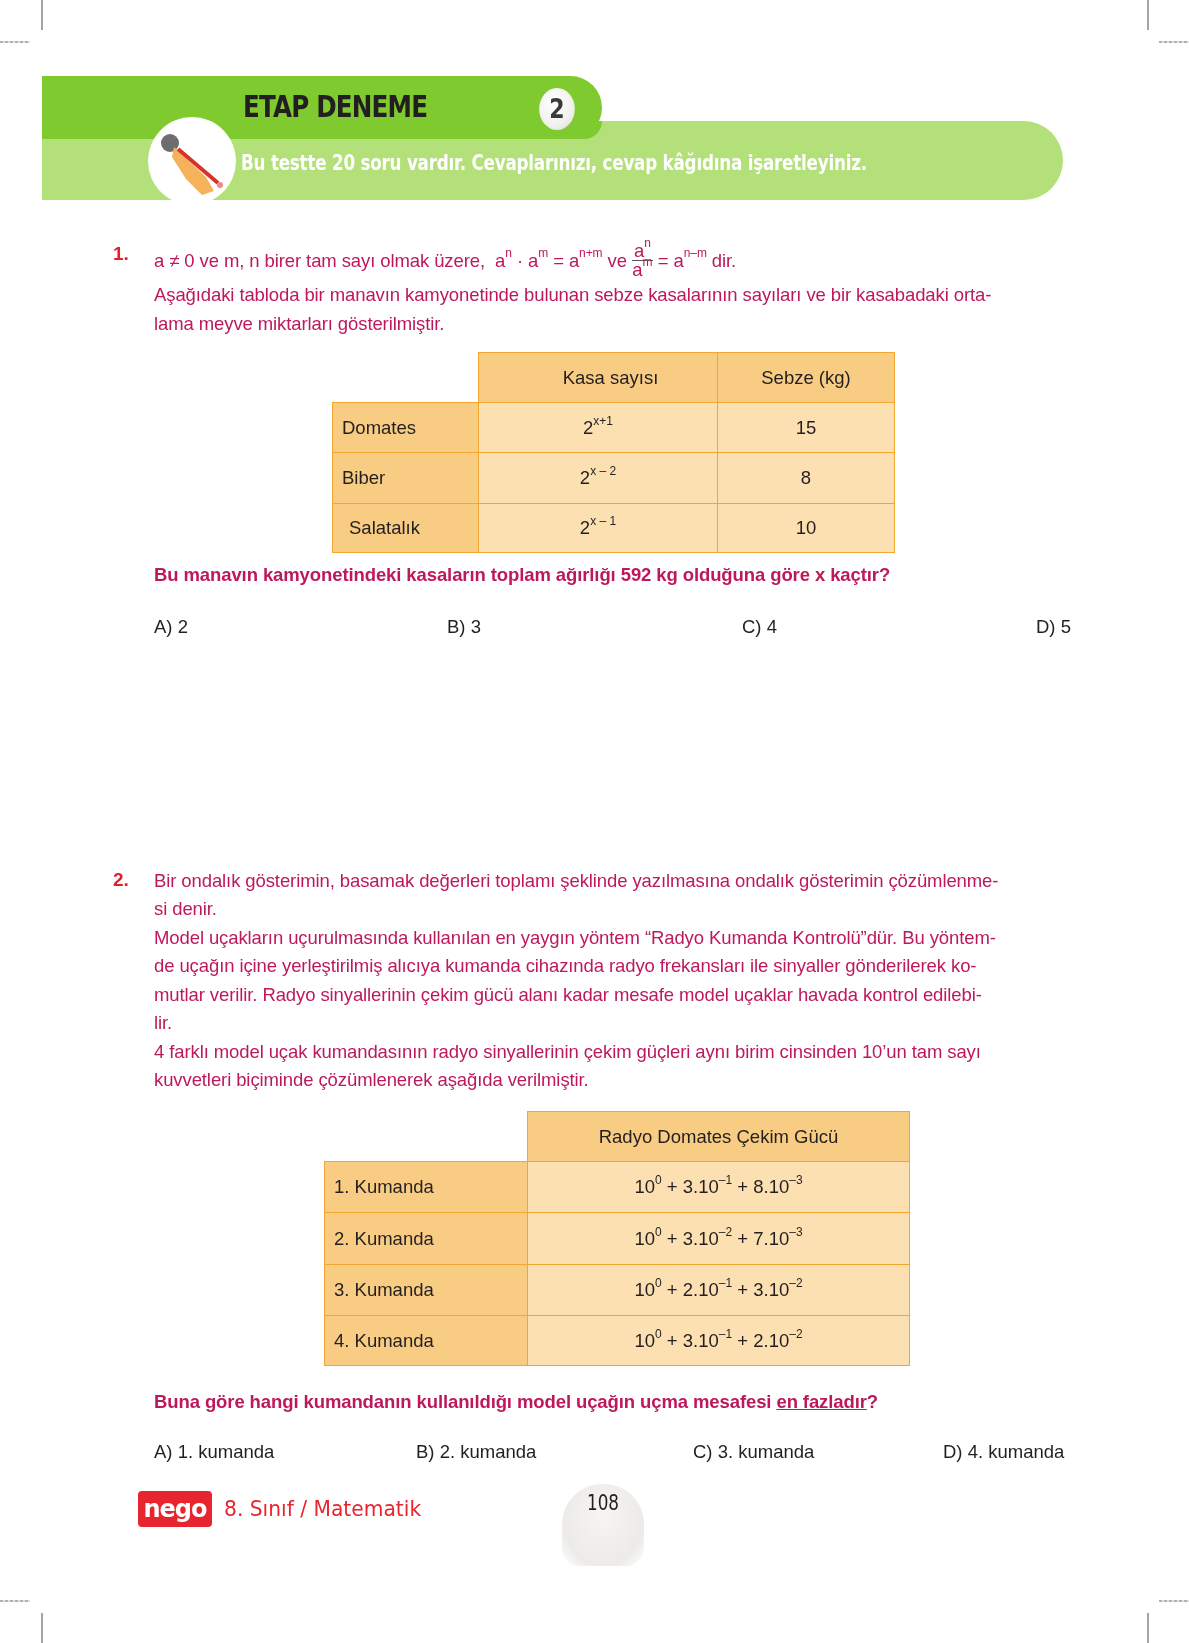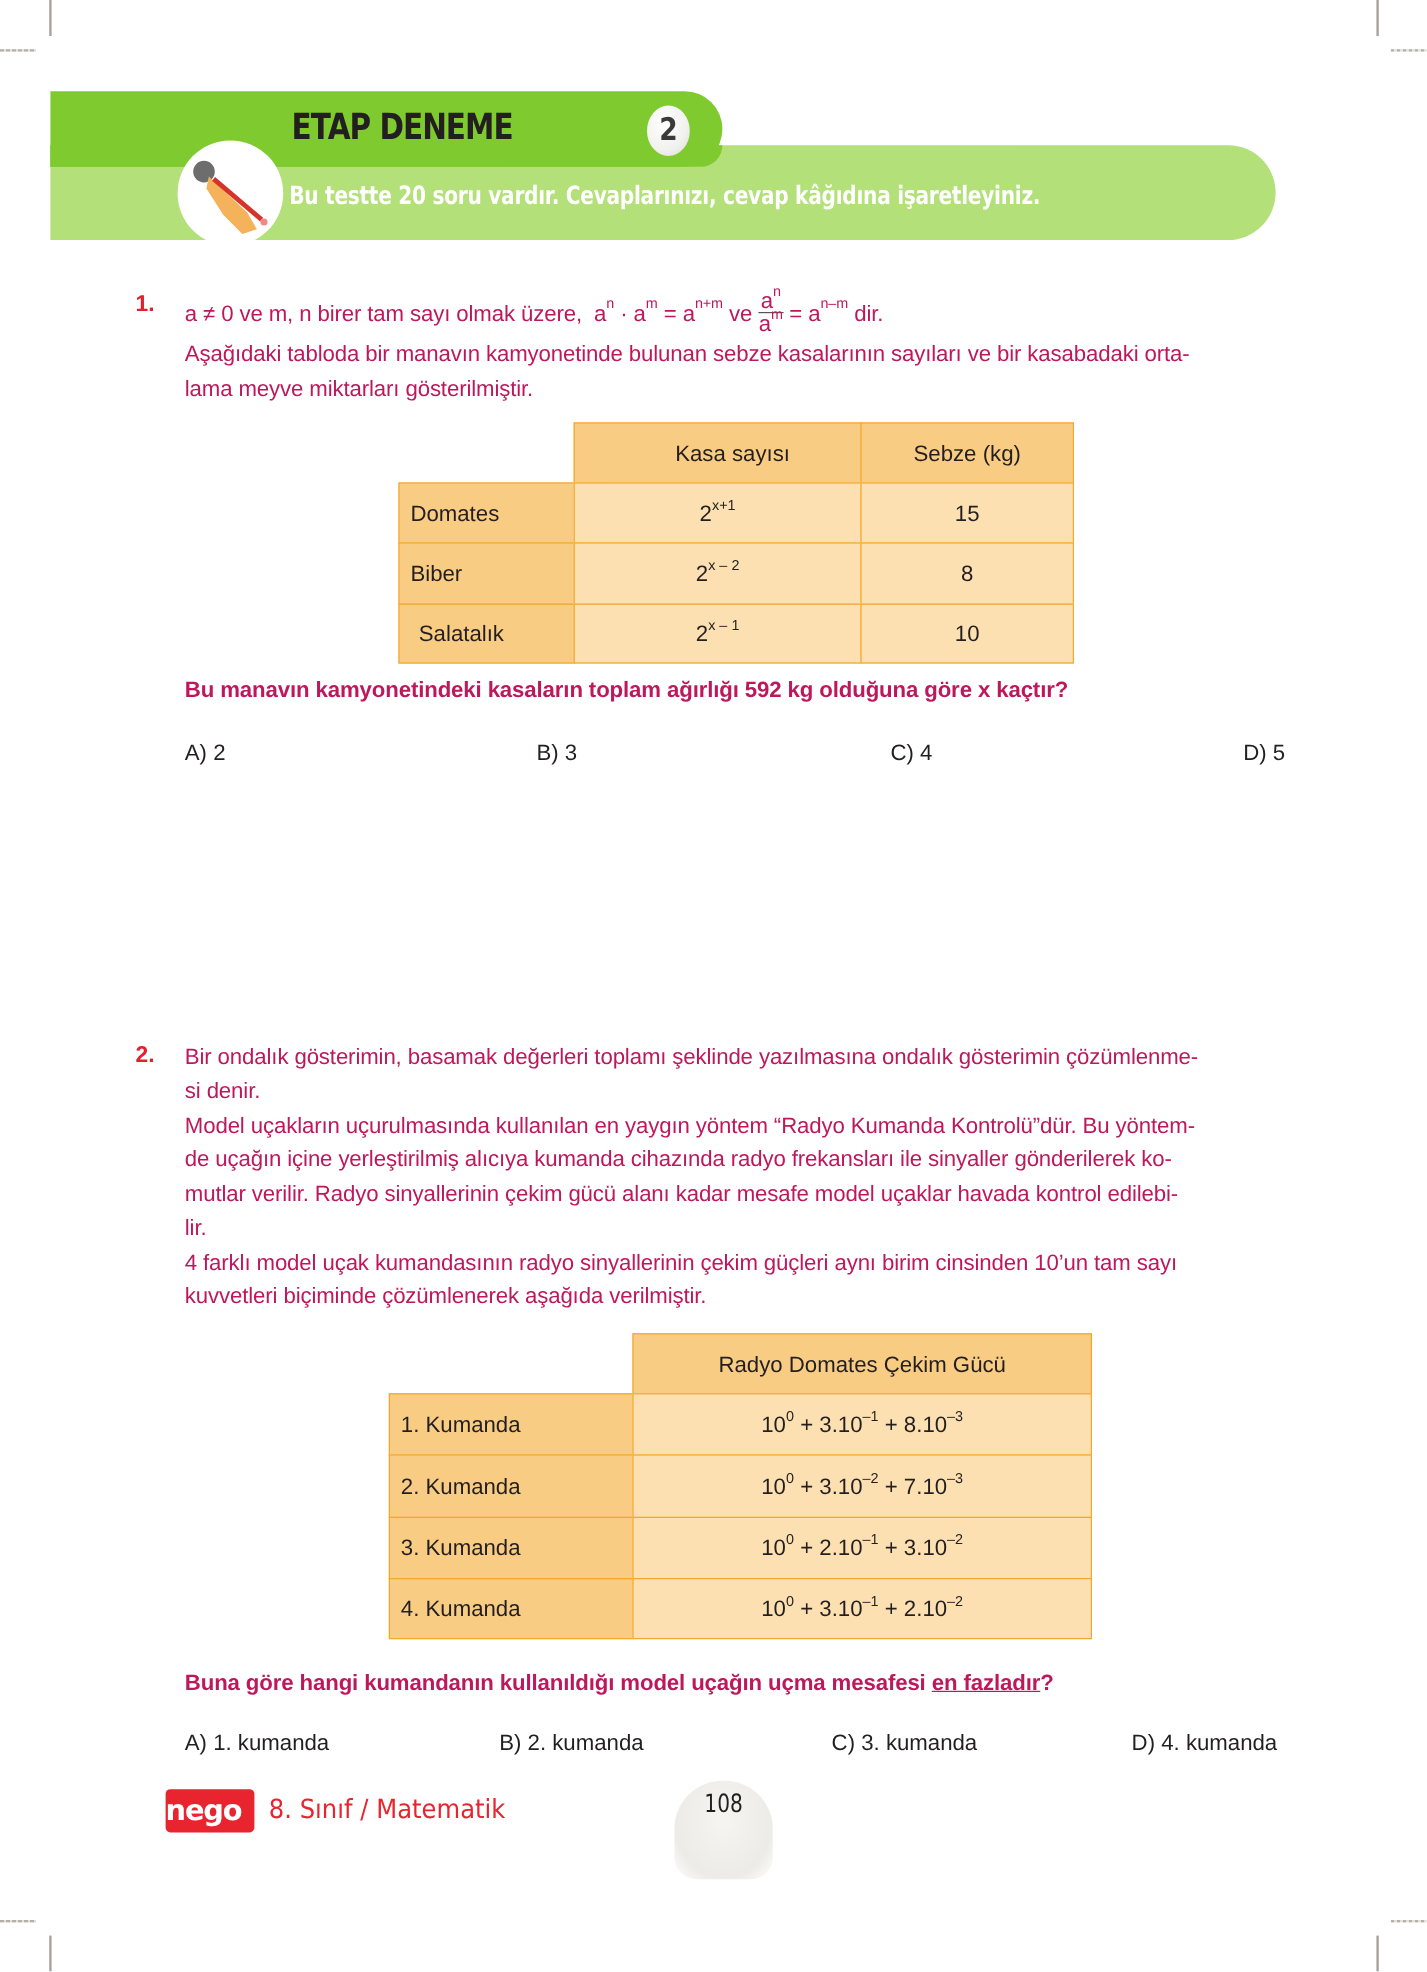--- a/index.html
+++ b/index.html
@@ -35,21 +35,21 @@
   
   .tcell { position: absolute; box-sizing: border-box; display: flex; align-items: center; font-size: 18.5px; color: #231f20; }
   .t-head { background: #f9cc83; border: 1px solid #f3a72f; justify-content: center; }
   .t-lab { background: #f9cc83; border: 1px solid #f3a72f; padding-left: 9px; }
   .t-val { background: #fde0b1; border: 1px solid #f3a72f; justify-content: center; }
 
   .opt { font-size: 18.5px; white-space: nowrap; }
 
   
   .logo { left: 138px; top: 1491px; width: 74px; height: 36px; background: #e8252f; border-radius: 4px;
-          color: #ffffff; font-weight: bold; font-size: 24px; line-height: 36px; text-align: left;
+          color: #ffffff; font-weight: bold; font-size: 24px; line-height: 36px; text-align: center;
           font-family: "DejaVu Sans", sans-serif; letter-spacing: -1px; }
   .footer-title { left: 224px; top: 1496px; font-size: 22px; color: #e8252f; font-family: "DejaVu Sans", sans-serif;
                   transform: scaleX(0.92); transform-origin: left center; white-space: nowrap; }
   .page-badge { left: 562px; top: 1484px; width: 82px; height: 82px;
                 background: radial-gradient(ellipse at 50% 40%, #f6f5f2 0%, #ecebe7 70%, #ffffff 100%);
                 border-radius: 40px 40px 18px 18px; }
   .page-num { left: 562px; top: 1491px; width: 82px; text-align: center; font-size: 21px; color: #231f20;
               font-family: "DejaVu Sans", sans-serif; transform: scaleX(0.8); }
 </style>
 </head>

